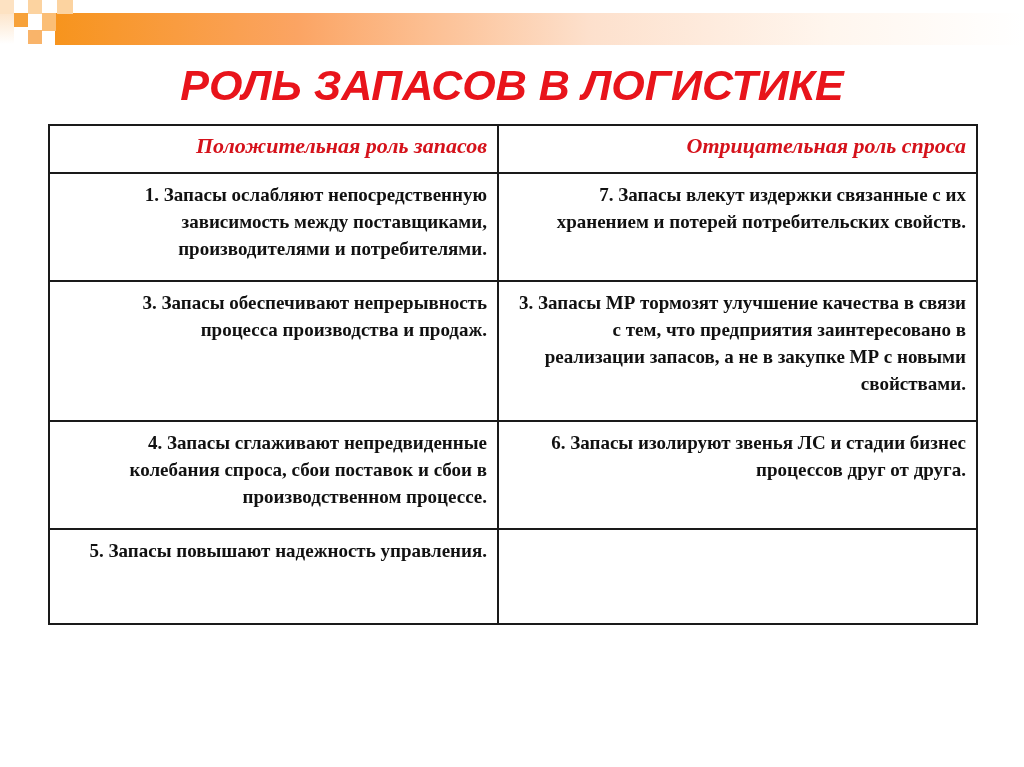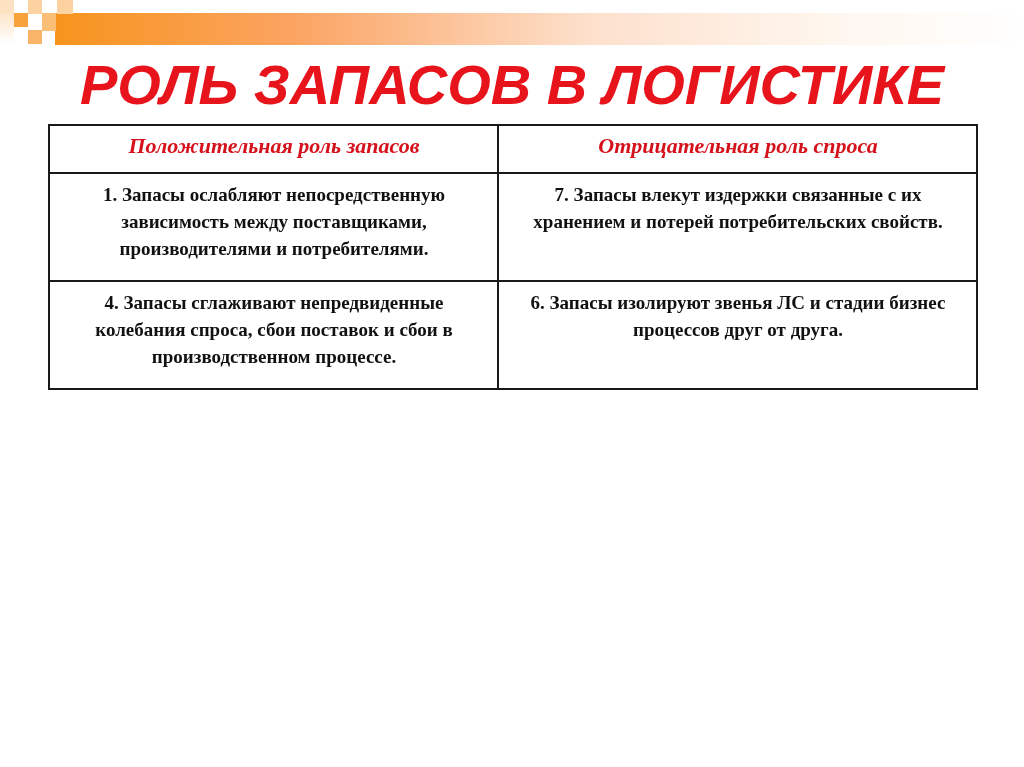--- a/index.html
+++ b/index.html
@@ -36,41 +36,41 @@
 
     .title {
       position: absolute;
       left: 0;
       width: 1024px;
       top: 60px;
       text-align: center;
       font-family: "Liberation Sans", sans-serif;
       font-weight: bold;
       font-style: italic;
-      font-size: 56px;
+      font-size: 43px;
       color: #e8141b;
       letter-spacing: 0px;
       line-height: 50px;
     }
 
     .table-wrap {
       position: absolute;
       left: 48px;
       top: 124px;
       width: 928px;
     }
     table {
       border-collapse: collapse;
       width: 928px;
       table-layout: fixed;
     }
     td, th {
       border: 2px solid #1a1a1a;
       vertical-align: top;
-      text-align: center;
+      text-align: right;
       padding: 7px 10px 0 11px;
       font-family: "Liberation Serif", serif;
       font-weight: bold;
       font-size: 19px;
       line-height: 27px;
       color: #111111;
     }
     col.c1 { width: 449px; }
     col.c2 { width: 479px; }
     th {
@@ -113,19 +113,27 @@
       <tr>
         <th>Положительная роль запасов</th>
         <th>Отрицательная роль спроса</th>
       </tr>
     </thead>
     <tbody>
       <tr class="r1">
         <td>1. Запасы ослабляют непосредственную зависимость между поставщиками, производителями и потребителями.</td>
         <td>7. Запасы влекут издержки связанные с их хранением и потерей потребительских свойств.</td>
       </tr>
+      <tr class="r3">
+        <td>3. Запасы обеспечивают непрерывность процесса производства и продаж.</td>
+        <td>3. Запасы МР тормозят улучшение качества в связи с тем, что предприятия заинтересовано в реализации запасов, а не в закупке МР с новыми свойствами.</td>
+      </tr>
       <tr class="r4">
         <td>4. Запасы сглаживают непредвиденные колебания спроса, сбои поставок и сбои в производственном процессе.</td>
         <td>6. Запасы изолируют звенья ЛС и стадии бизнес процессов друг от друга.</td>
+      </tr>
+      <tr class="r5">
+        <td>5. Запасы повышают надежность управления.</td>
+        <td></td>
       </tr>
     </tbody>
   </table>
 </div>
 
 </body></html>

